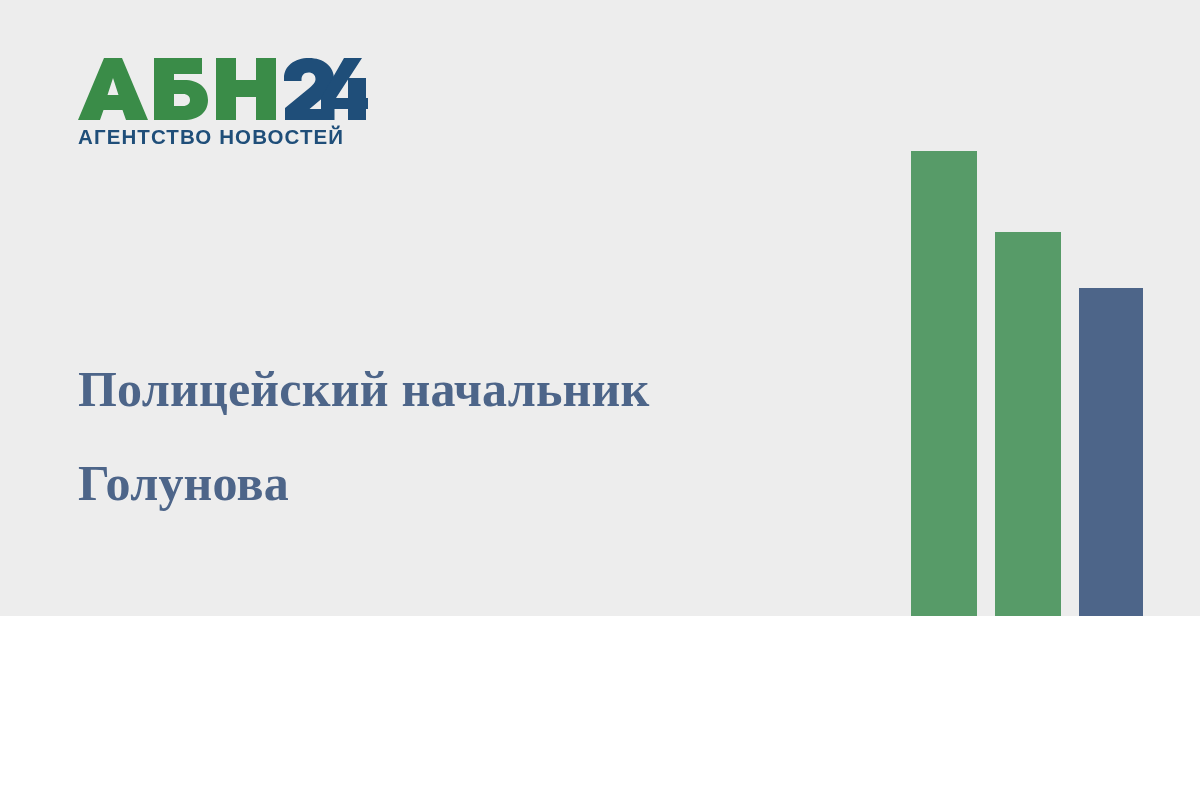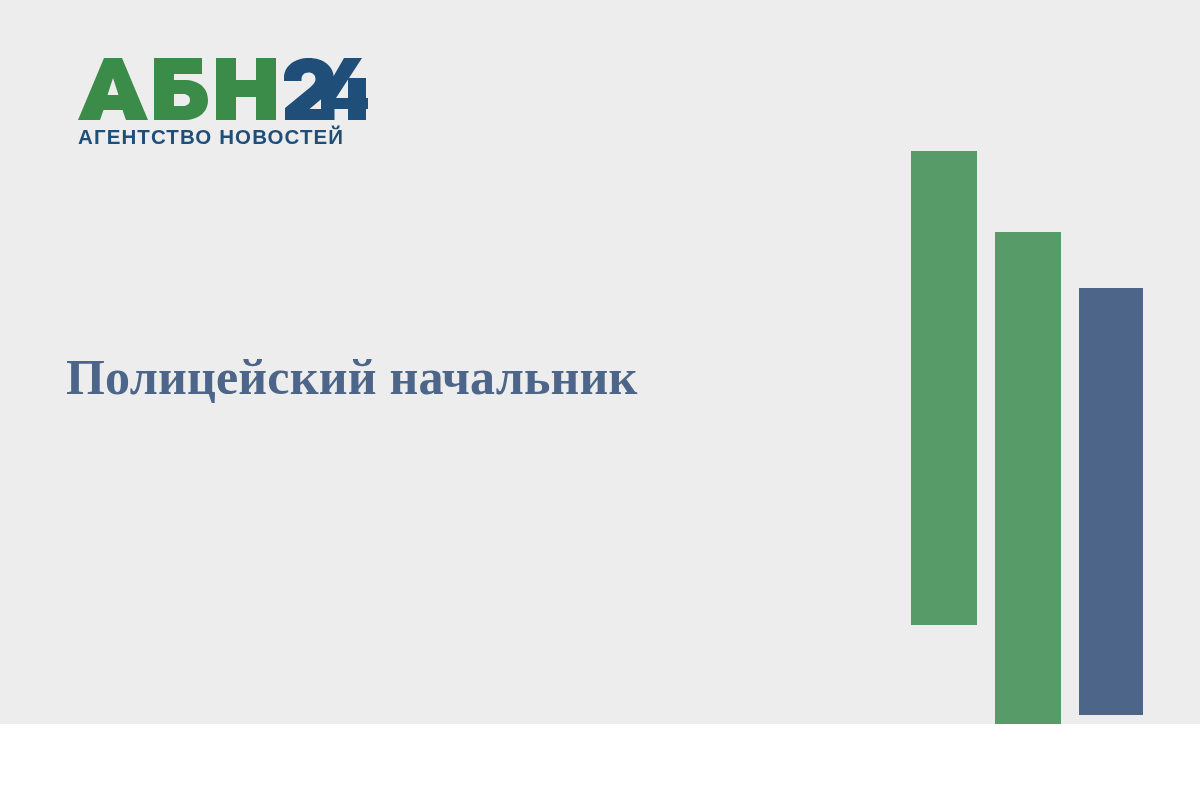--- a/index.html
+++ b/index.html
@@ -10,21 +10,21 @@
   body {
     width: 1200px;
     height: 800px;
     overflow: hidden;
     font-family: "Liberation Sans", sans-serif;
   }
 
   #card {
     position: relative;
     width: 1200px;
-    height: 724px;
+    height: 616px;
     background: #ededed;
     overflow: hidden;
   }
 
   
   .bars {
     position: absolute;
     inset: 0;
     pointer-events: none;
   }
@@ -57,21 +57,21 @@
     white-space: nowrap;
     line-height: 1;
   }
 
   
   .headline {
     position: absolute;
     left: 66px;
     top: 330px;
     width: 800px;
-    margin: 0;
+    margin: 12px;
     font-family: "Liberation Serif", "DejaVu Serif", serif;
     font-weight: 700;
     font-size: 50px;
     line-height: 94px;
     color: #4d6589;
     letter-spacing: 0.2px;
   }
   .headline-line { display: block; white-space: nowrap; }
 </style>
 </head>
@@ -96,15 +96,16 @@
 
       <path fill="#1f4e79" d="M206 20 C206 8 216.5 0 231 0 C245.5 0 256 8.5 256 20.5 C256 28 252.5 33.5 244 40.5 L231.5 51 H256.5 V62 H207 V50 L232 29.5 C236 26 237.5 23.8 237.5 21 C237.5 17 234.8 14.5 230.5 14.5 C226 14.5 223.5 17.3 223.5 21.5 V23 H206 Z"></path>
 
       <path fill="#1f4e79" d="M284 0 H266 L243 40 V51 H270 V62 H288 V51 H295 V40 H288 V20 H270 V40 H258 Z"></path>
     </svg>
     <span class="logo-tagline" style="color: rgb(31, 78, 121);">АГЕНТСТВО НОВОСТЕЙ</span>
   </div>
 
   <h1 class="headline" style="color: rgb(77, 101, 137);">
     <span class="headline-line">Полицейский начальник</span>
+    <span class="headline-line">Голунова</span>
   </h1>
 
 </div>
 
 </body></html>

